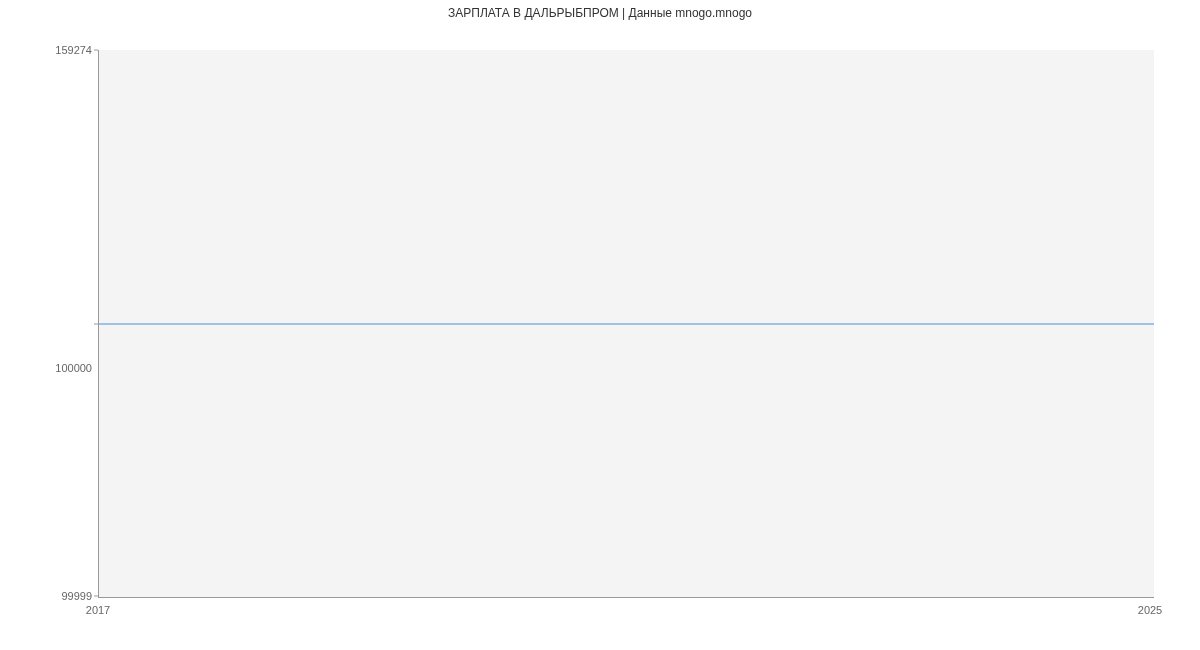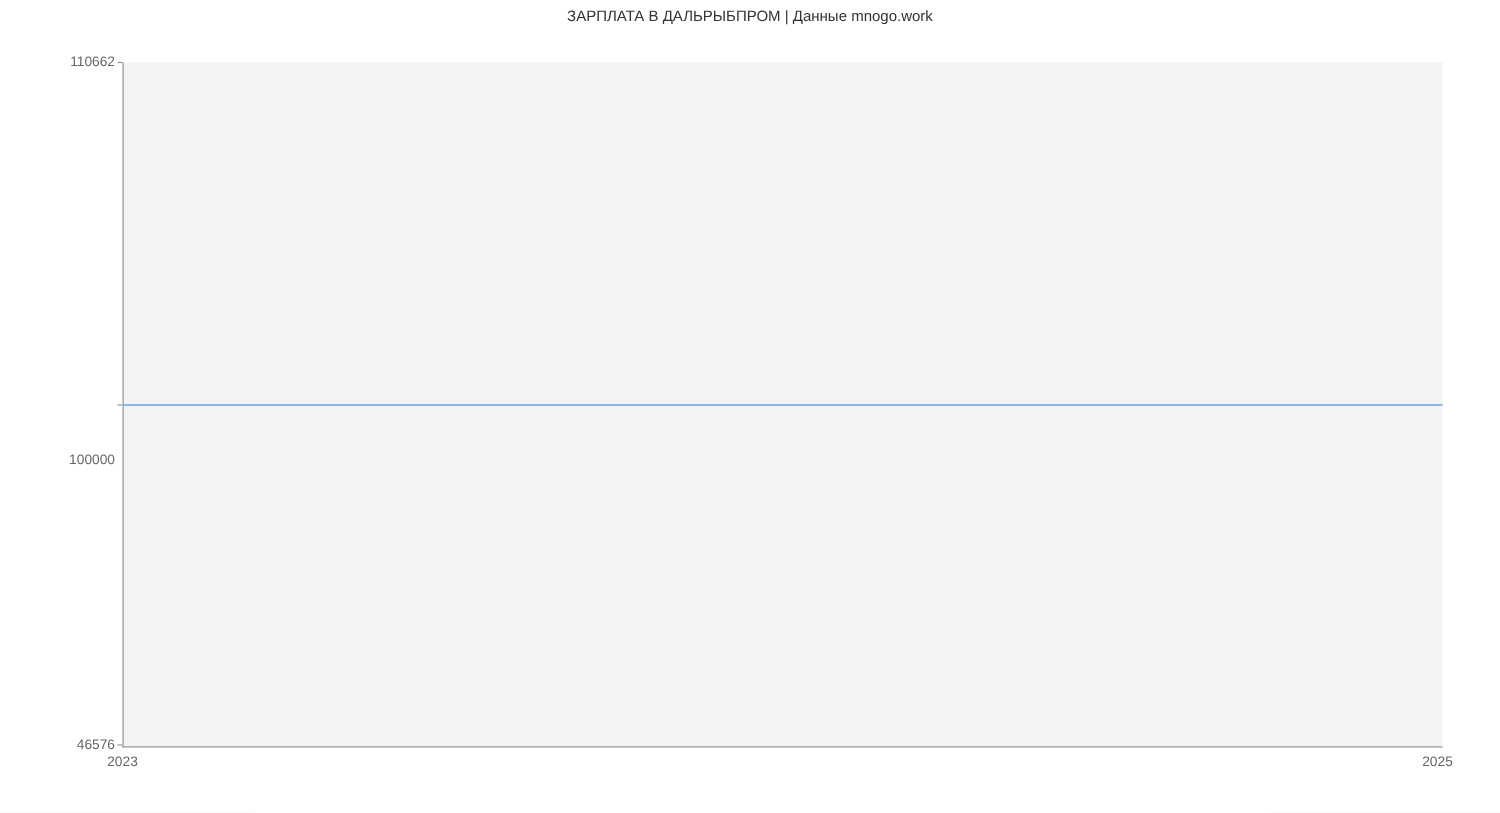--- a/index.html
+++ b/index.html
@@ -69,29 +69,29 @@
       top: 604px;
       font-size: 11px;
       color: #666666;
       transform: translateX(-50%);
     }
   </style>
 </head>
 <body>
 
 <div class="chart-container">
-  <div class="chart-title">ЗАРПЛАТА В  ДАЛЬРЫБПРОМ | Данные mnogo.work</div>
+  <div class="chart-title">ЗАРПЛАТА В  ДАЛЬРЫБПРОМ | Данные mnogo.mnogo</div>
 
   <div class="plot-area">
     <div class="data-line"></div>
   </div>
 
-  <div class="y-tick-label" style="top: 50px;">110662</div>
+  <div class="y-tick-label" style="top: 50px;">159274</div>
   <div class="y-tick-label" style="top: 324px; margin-top: 44px;">100000</div>
-  <div class="y-tick-label" style="top: 596px;">46576</div>
+  <div class="y-tick-label" style="top: 596px;">99999</div>
 
   <div class="y-tick-mark" style="top: 50px;"></div>
   <div class="y-tick-mark" style="top: 324px;"></div>
   <div class="y-tick-mark" style="top: 596px;"></div>
 
-  <div class="x-tick-label" style="left: 98px;">2023</div>
+  <div class="x-tick-label" style="left: 98px;">2017</div>
   <div class="x-tick-label" style="left: 1150px;">2025</div>
 </div>
 
 </body></html>

